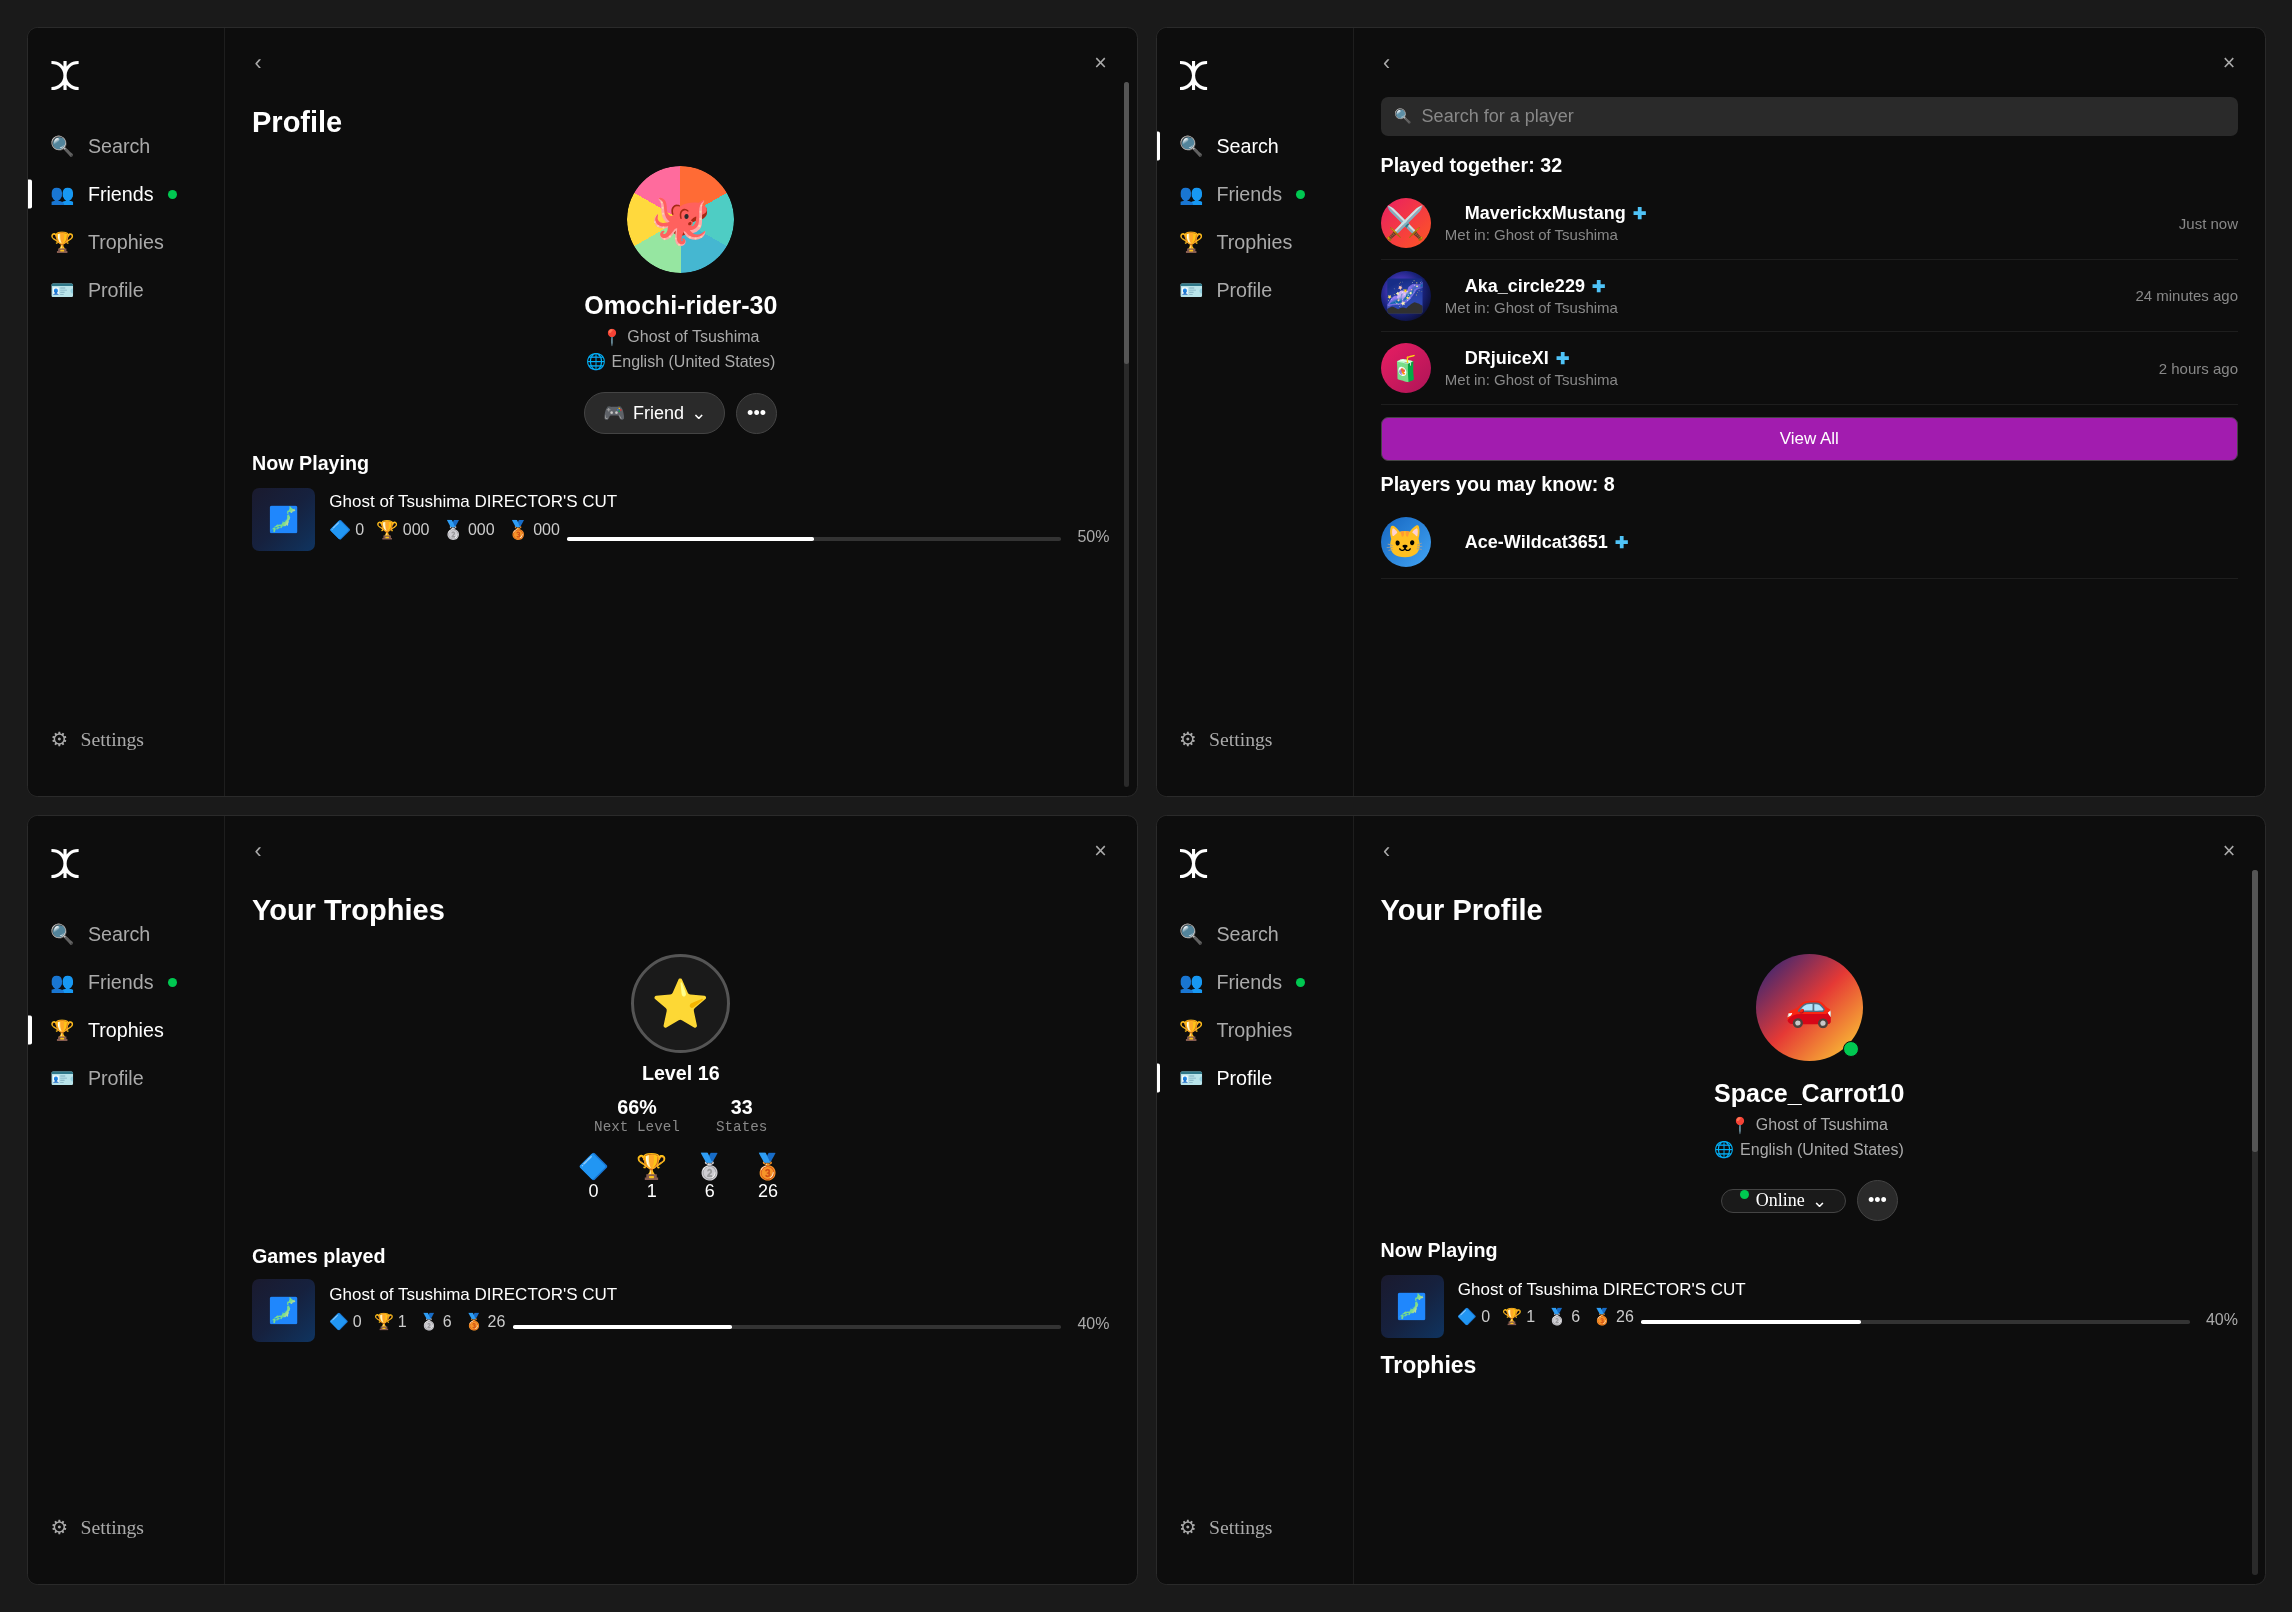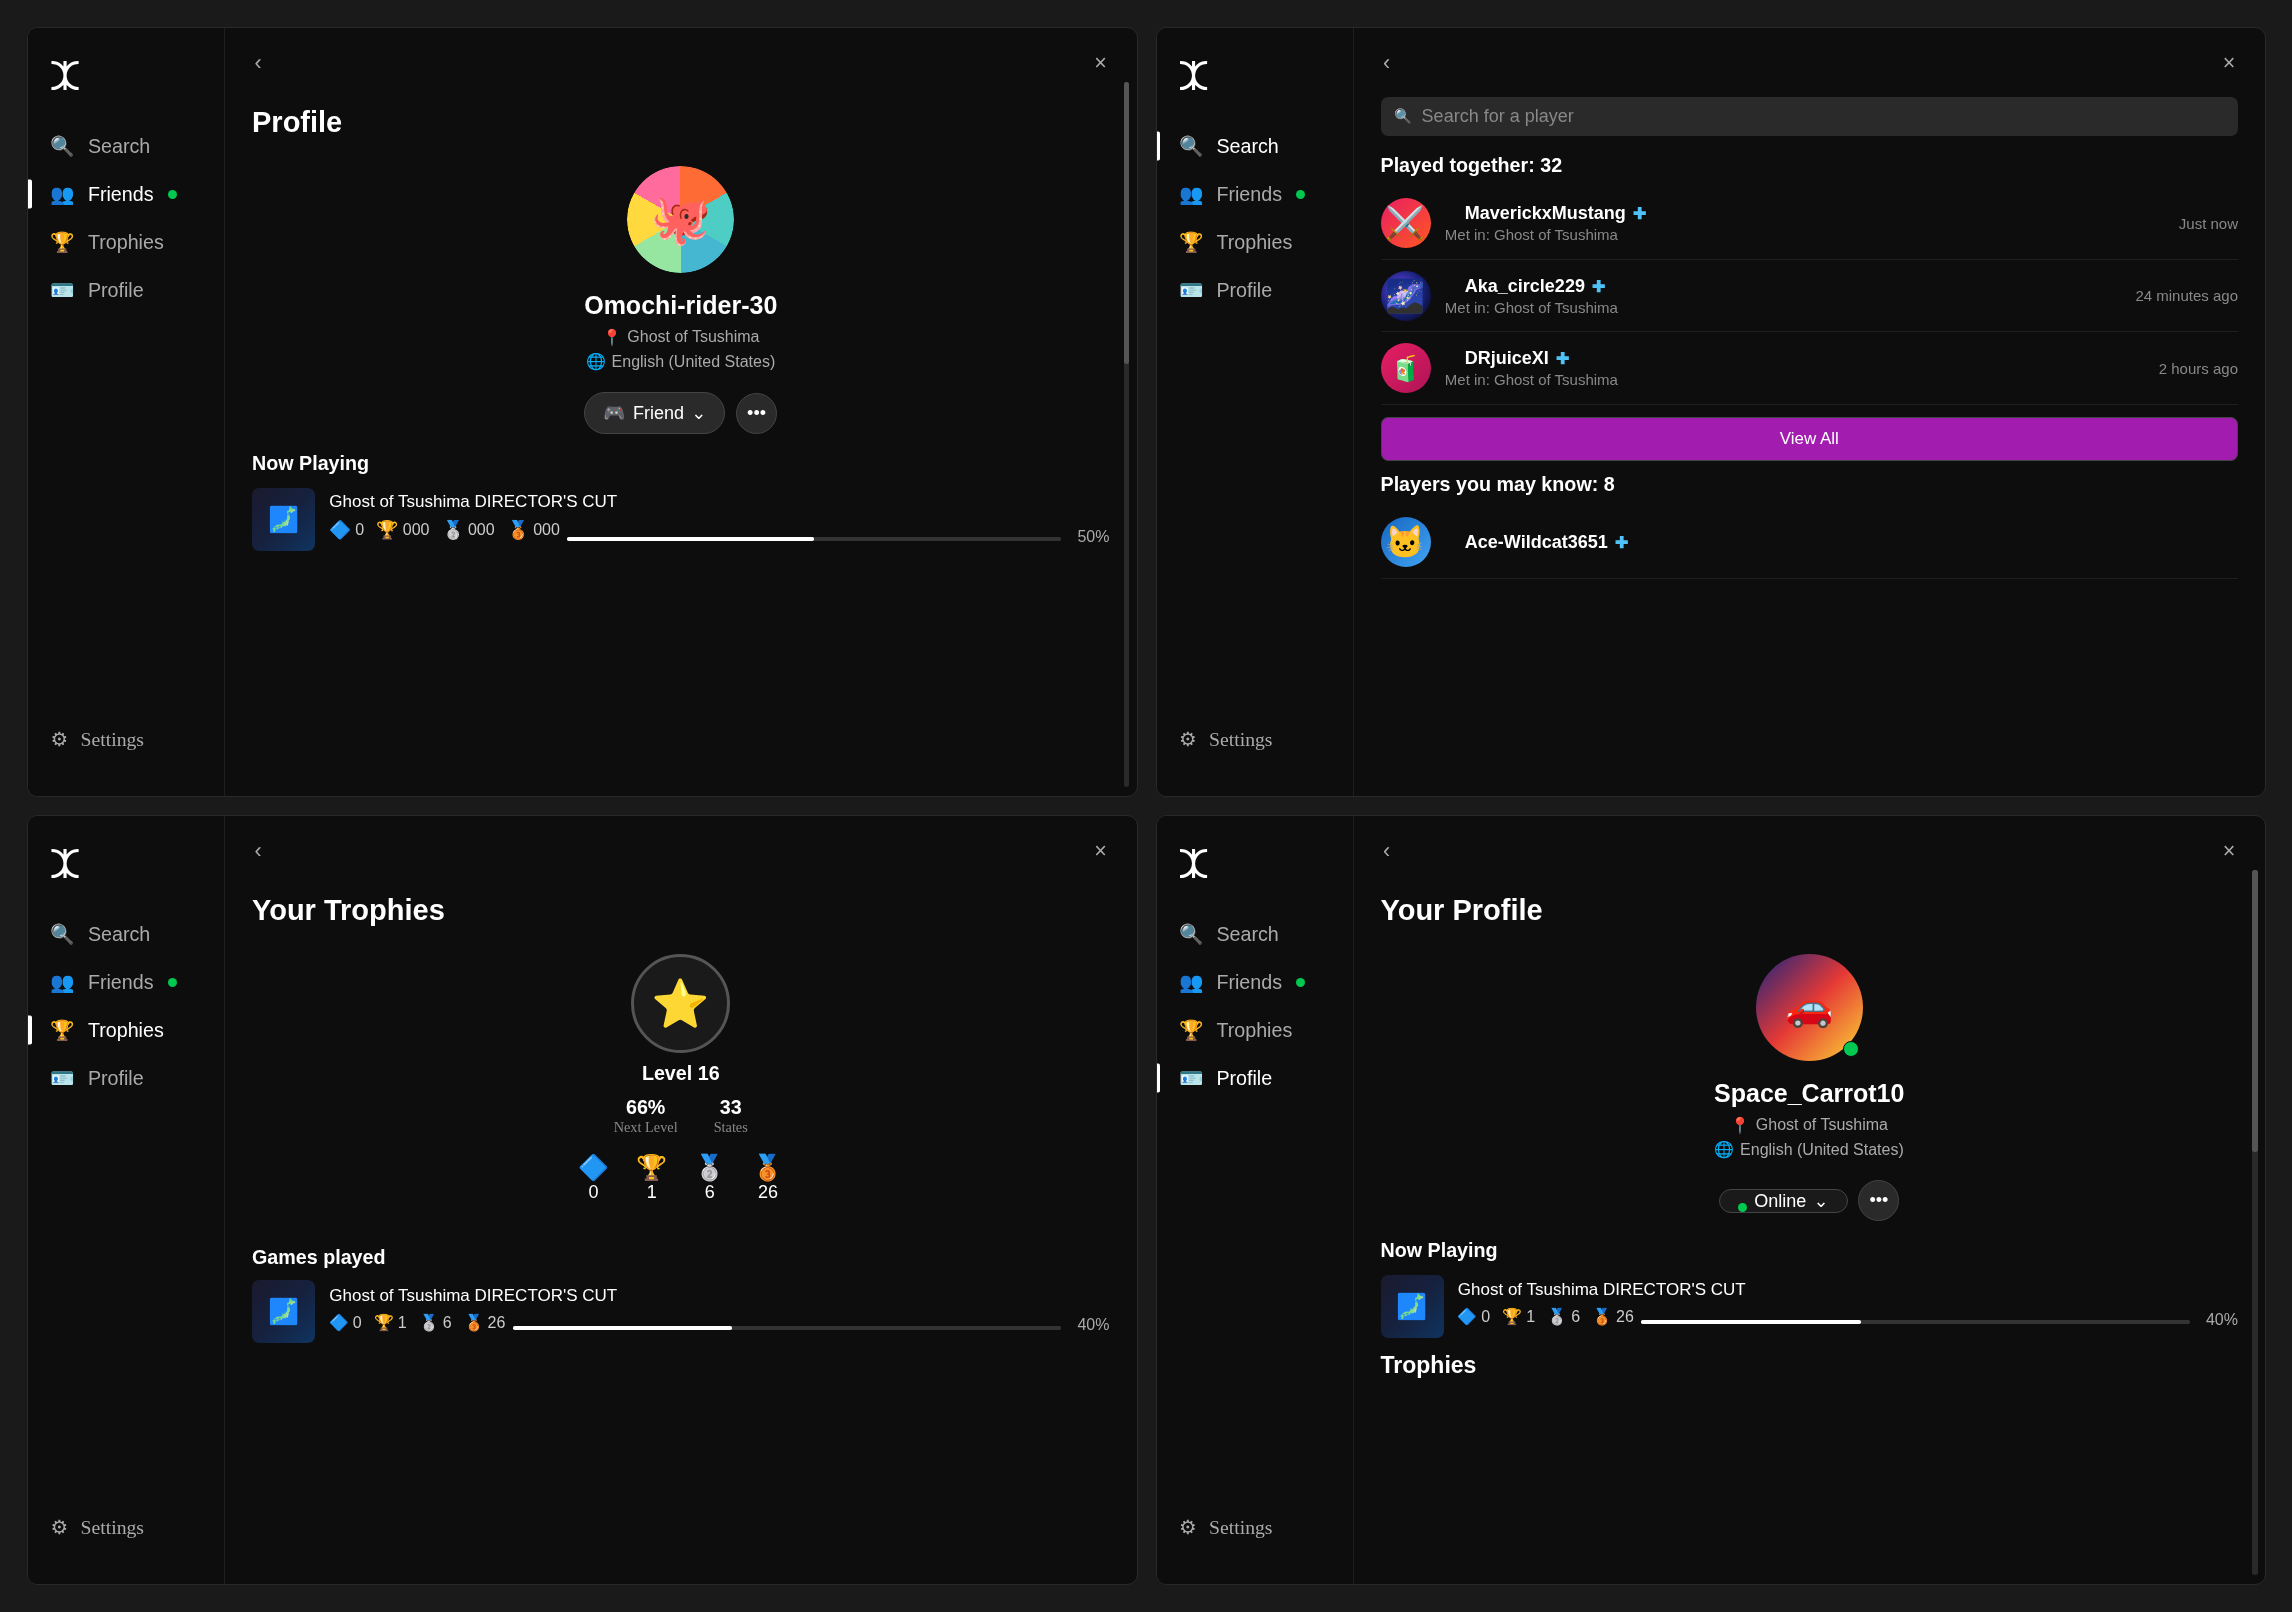--- a/index.html
+++ b/index.html
@@ -419,21 +419,21 @@
     .level-stat-value {
       font-size: 19.7px;
       font-weight: 600;
       color: #fff;
       font-family: 'Arial', sans-serif;
     }
 
     .level-stat-label {
       font-size: 14.3px;
       color: #888;
-      font-family: Liberation Serif, serif;
+      font-family: Liberation Mono, monospace;
     }
 
     .trophy-counts {
       display: flex;
       gap: 27px;
       margin: 10.7px 0;
     }
 
     .trophy-count-item {
       text-align: center;
@@ -461,22 +461,23 @@
     
     .online-btn {
       background: #1a1a1a;
       border: 0.9px solid #444;
       border-radius: 22.4px;
       color: #fff;
       font-size: 18px;
       padding: 0 18px;
       cursor: pointer;
       display: flex;
-      align-items: flex-end;
+      align-items: flex-start;
       gap: 7.2px;
+      font-family: Liberation Serif, serif;
     }
 
     .online-dot {
       width: 9px;
       height: 9px;
       background: #00c851;
       border-radius: 50%;
     }
 
     .trophies-section-title {

